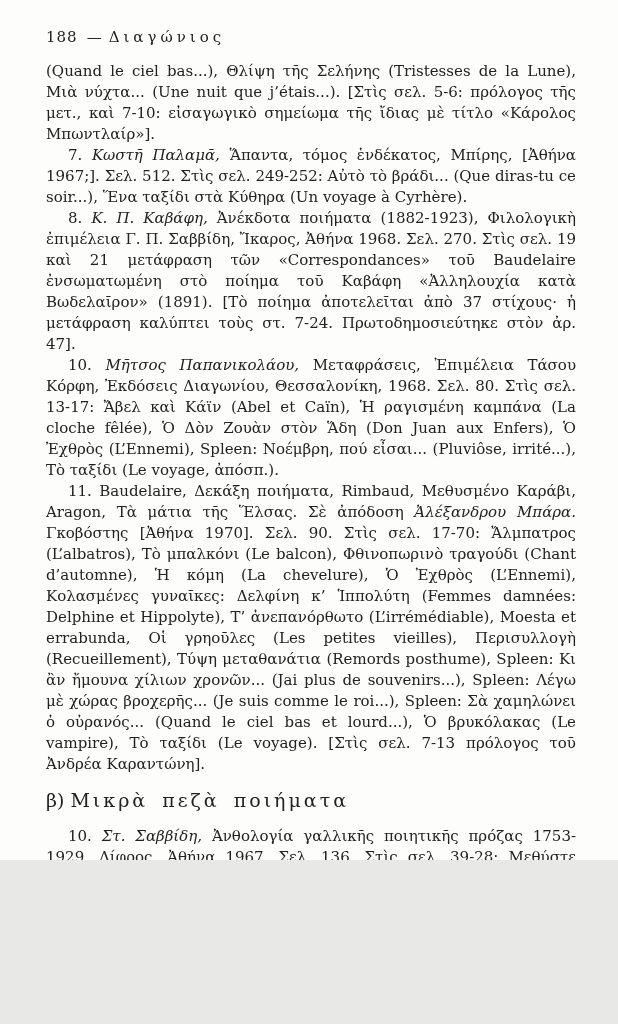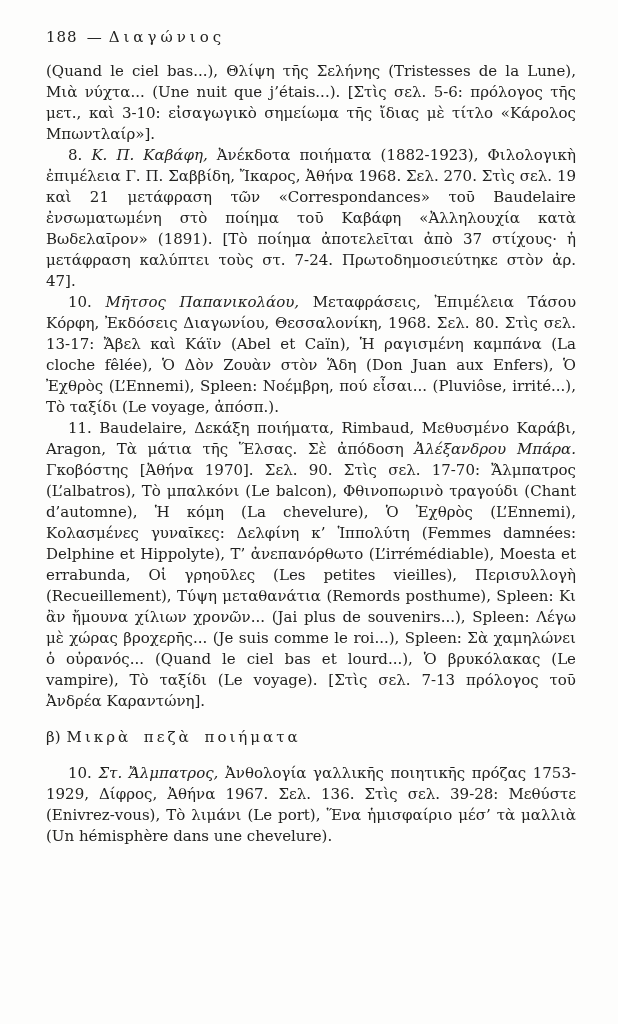--- a/index.html
+++ b/index.html
@@ -3,21 +3,21 @@
 <meta charset="utf-8">
 <style>
   html, body {
     margin: 0;
     padding: 0;
     background: #e8e8e6;
   }
   .page {
     position: relative;
     width: 618px;
-    height: 1024px;
+    height: 860px;
     margin: 0 auto;
     background: #fdfdfc;
     color: #222220;
     font-family: "DejaVu Serif", "Liberation Serif", serif;
     box-sizing: border-box;
     padding: 27px 42px 0 46px;
     overflow: hidden;
   }
   .header {
     font-size: 15px;
@@ -43,40 +43,41 @@
     margin: 0;
   }
   .para.indent {
     text-indent: 22px;
   }
   .it {
     font-style: italic;
   }
   .section-heading {
     margin: 15px 0 15px 0;
-    font-size: 15px;
+    font-size: 19px;
     text-align: left;
     text-indent: 0;
   }
   .heading-label {
     margin-right: 6px;
   }
   .heading-title {
     letter-spacing: 3px;
     word-spacing: 5px;
   }
 </style>
 </head>
 <body>
 
 <div class="page">
   <div class="header">
     <span class="page-num">188</span><span class="sep">—</span><span class="journal">Διαγώνιος</span>
   </div>
   <div class="content">
-      <p class="para"><span>(Quand le ciel bas...), Θλίψη τῆς Σελήνης (Tristesses de la Lune), Μιὰ νύχτα... (Une nuit que j’étais...). [Στὶς σελ. 5-6: πρόλογος τῆς μετ., καὶ 3-10: εἰσαγωγικὸ σημείωμα τῆς ἴδιας μὲ τίτλο «Κάρολος Μπωντλαίρ»].</span></p>
+      <p class="para"><span>(Quand le ciel bas...), Θλίψη τῆς Σελήνης (Tristesses de la Lune), Μιὰ νύχτα... (Une nuit que j’étais...). [Στὶς σελ. 5-6: πρόλογος τῆς μετ., καὶ 7-10: εἰσαγωγικὸ σημείωμα τῆς ἴδιας μὲ τίτλο «Κάρολος Μπωντλαίρ»].</span></p>
+      <p class="para indent"><span>7. </span><span class="it">Κωστῆ Παλαμᾶ,</span><span> Ἅπαντα, τόμος ἑνδέκατος, Μπίρης, [Ἀθήνα 1967;]. Σελ. 512. Στὶς σελ. 249-252: Αὐτὸ τὸ βράδι... (Que diras-tu ce soir...), Ἕνα ταξίδι στὰ Κύθηρα (Un voyage à Cyrhère).</span></p>
       <p class="para indent"><span>8. </span><span class="it">Κ. Π. Καβάφη,</span><span> Ἀνέκδοτα ποιήματα (1882-1923), Φιλολογικὴ ἐπιμέλεια Γ. Π. Σαββίδη, Ἴκαρος, Ἀθήνα 1968. Σελ. 270. Στὶς σελ. 19 καὶ 21 μετάφραση τῶν «Correspondances» τοῦ Baudelaire ἐνσωματωμένη στὸ ποίημα τοῦ Καβάφη «Ἀλληλουχία κατὰ Βωδελαῖρον» (1891). [Τὸ ποίημα ἀποτελεῖται ἀπὸ 37 στίχους· ἡ μετάφραση καλύπτει τοὺς στ. 7-24. Πρωτοδημοσιεύτηκε στὸν ἀρ. 47].</span></p>
       <p class="para indent"><span>10. </span><span class="it">Μῆτσος Παπανικολάου,</span><span> Μεταφράσεις, Ἐπιμέλεια Τάσου Κόρφη, Ἐκδόσεις Διαγωνίου, Θεσσαλονίκη, 1968. Σελ. 80. Στὶς σελ. 13-17: Ἄβελ καὶ Κάϊν (Abel et Caïn), Ἡ ραγισμένη καμπάνα (La cloche fêlée), Ὁ Δὸν Ζουὰν στὸν Ἅδη (Don Juan aux Enfers), Ὁ Ἐχθρὸς (L’Ennemi), Spleen: Νοέμβρη, πού εἶσαι... (Pluviôse, irrité...), Τὸ ταξίδι (Le voyage, ἀπόσπ.).</span></p>
       <p class="para indent"><span>11. Baudelaire, Δεκάξη ποιήματα, Rimbaud, Μεθυσμένο Καράβι, Aragon, Τὰ μάτια τῆς Ἕλσας. Σὲ ἀπόδοση </span><span class="it">Ἀλέξανδρου Μπάρα.</span><span> Γκοβόστης [Ἀθήνα 1970]. Σελ. 90. Στὶς σελ. 17-70: Ἄλμπατρος (L’albatros), Τὸ μπαλκόνι (Le balcon), Φθινοπωρινὸ τραγούδι (Chant d’automne), Ἡ κόμη (La chevelure), Ὁ Ἐχθρὸς (L’Ennemi), Κολασμένες γυναῖκες: Δελφίνη κ’ Ἱππολύτη (Femmes damnées: Delphine et Hippolyte), Τ’ ἀνεπανόρθωτο (L’irrémédiable), Moesta et errabunda, Οἱ γρηοῦλες (Les petites vieilles), Περισυλλογὴ (Recueillement), Τύψη μεταθανάτια (Remords posthume), Spleen: Κι ἂν ἤμουνα χίλιων χρονῶν... (Jai plus de souvenirs...), Spleen: Λέγω μὲ χώρας βροχερῆς... (Je suis comme le roi...), Spleen: Σὰ χαμηλώνει ὁ οὐρανός... (Quand le ciel bas et lourd...), Ὁ βρυκόλακας (Le vampire), Τὸ ταξίδι (Le voyage). [Στὶς σελ. 7-13 πρόλογος τοῦ Ἀνδρέα Καραντώνη].</span></p>
       <div class="section-heading"><span class="heading-label">β)</span><span class="heading-title">Μικρὰ πεζὰ ποιήματα</span></div>
-      <p class="para indent"><span>10. </span><span class="it">Στ. Ἄλμπατρος,</span><span> Ἀνθολογία γαλλικῆς ποιητικῆς πρόζας 1753-1929, Δίφρος, Ἀθήνα 1967. Σελ. 136. Στὶς σελ. 39-28: Μεθύστε (Enivrez-vous), Τὸ λιμάνι (Le port), Ἕνα ἡμισφαίριο μέσ’ τὰ μαλλιὰ (Un hémisphère dans une chevelure).</span></p>
+      <p class="para indent"><span>10. </span><span class="it">Στ. Σαββίδη,</span><span> Ἀνθολογία γαλλικῆς ποιητικῆς πρόζας 1753-1929, Δίφρος, Ἀθήνα 1967. Σελ. 136. Στὶς σελ. 39-28: Μεθύστε (Enivrez-vous), Τὸ λιμάνι (Le port), Ἕνα ἡμισφαίριο μέσ’ τὰ μαλλιὰ (Un hémisphère dans une chevelure).</span></p>
     </div>
 </div>
 
 </body></html>

